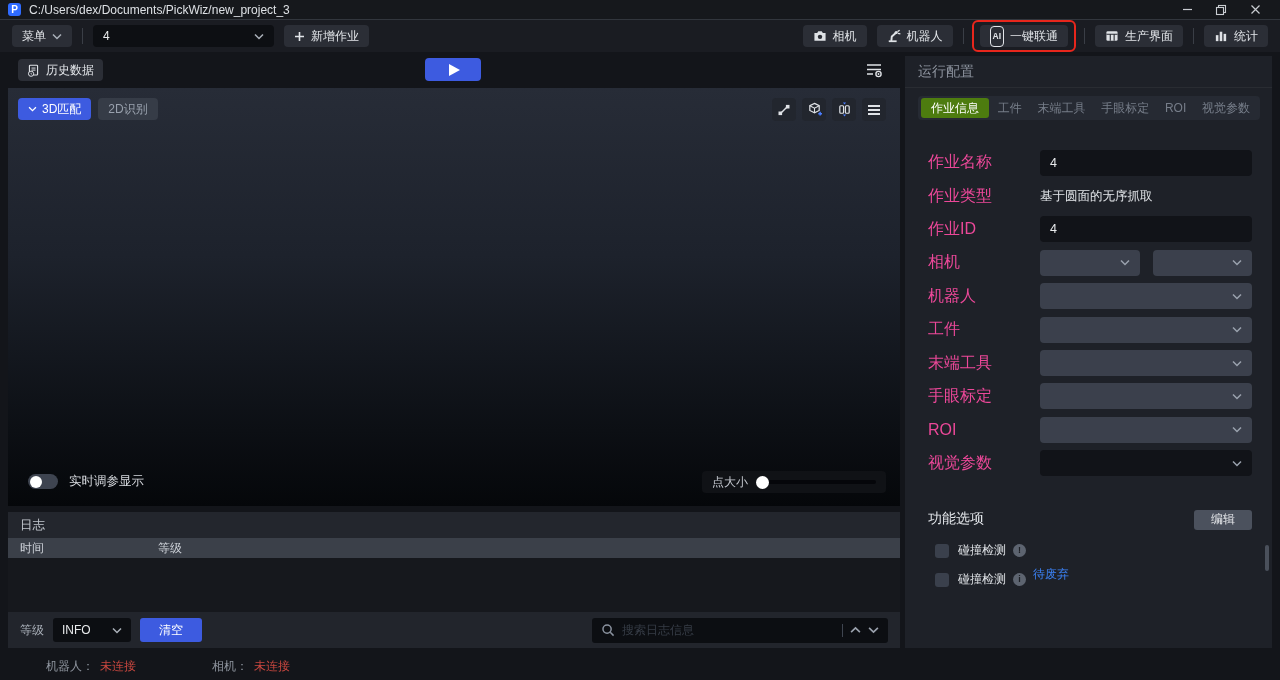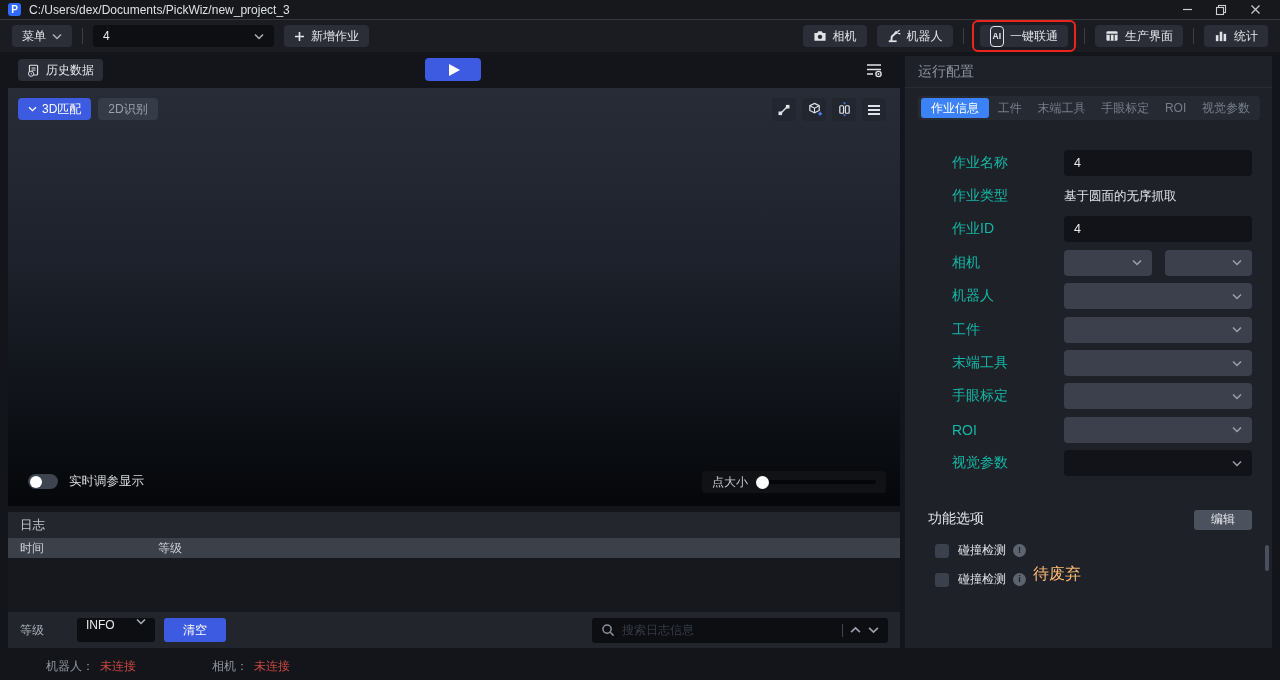--- a/index.html
+++ b/index.html
@@ -66,62 +66,62 @@
   
   .log-panel { position:absolute; top:456px; left:0; right:0; bottom:0; display:flex; flex-direction:column; }
   .log-title-row { height:26px; background:#23262d; display:flex; align-items:center; padding:0 12px;
     font-size:12.5px; color:#c3c8cf; }
   .log-header-row { height:20px; background:#3b4049; display:flex; align-items:center; padding:0 12px;
     font-size:12px; color:#ced2d9; }
   .col-time { width:138px; } .col-level { width:62px; } .col-content { flex:1; }
   .log-body { flex:1; background:#16181d; }
   .log-controls { height:36px; background:#22252c; display:flex; align-items:center; padding:0 12px; gap:9px; }
   .lvl-label { color:#aab0b9; }
-  .lvl-select { width:78px; height:24px; background:#0c0e12; border-radius:3px; display:flex; 
-    padding:0 9px; color:#e8eaec;margin-left:24px; }
+  .lvl-select { width:78px; height:24px; background:#0c0e12; border-radius:3px; display:flex; align-items:center;
+    padding:0 9px; color:#e8eaec; }
   .lvl-select .sel-text { flex:1; }
   .clear-btn { width:62px; height:24px; background:#3d5be0; border:none; border-radius:3px; color:#fff;
     font-size:12px; font-family:inherit; }
   .searchbox { width:296px; height:25px; background:#0c0e12; border-radius:3px; display:flex;
     align-items:center; padding:0 9px; gap:7px; }
   .searchbox input { flex:1; background:transparent; border:none; outline:none; color:#cfd3da;
     font-size:12px; font-family:inherit; min-width:0; }
   .searchbox input::placeholder { color:#363c46; }
   .search-divider { width:1px; height:13px; background:#3f4550; }
 
   
   .right-panel { position:absolute; left:905px; top:56px; width:367px; height:592px; background:#1e2128; }
   .rp-header { height:32px; display:flex; align-items:center; padding:0 13px; font-size:14px; color:#8d939e;
     border-bottom:1px solid rgba(255,255,255,0.05); }
   .rp-tabs { margin:8px 12px 0 13px; height:24px; background:#262a33; border-radius:4px;
     display:flex; align-items:center; justify-content:space-between; padding:2px 3px; }
   .rp-tab { font-size:12px; color:#767d89; padding:0 7px; height:20px; display:flex; align-items:center;
     border-radius:3px; white-space:nowrap; }
-  .rp-tab.active { background:#3b82f6; color:#fff; padding:0 10px; }
+  .rp-tab.active { background:#4d7c0f; color:#fff; padding:0 10px; }
   .rp-form { margin-top:26px; }
   .form-row { height:33.4px; display:flex; align-items:center; padding:0 20px 0 23px; }
-  .form-label { width:112px; font-size:14px; color:#14b8a6; flex-shrink:0;margin-left:24px; }
+  .form-label { width:112px; font-size:16px; color:#ec4899; flex-shrink:0; }
   .form-ctrl { flex:1; display:flex; align-items:center; }
   .txt-input { width:100%; height:26px; background:#111318; border:none; border-radius:4px; color:#e8eaec;
     font-size:12.5px; font-family:inherit; padding:0 10px; outline:none; }
   .static-val { font-size:12.5px; color:#e3e6ea; }
   .dd { height:26px; background:#3b404c; border-radius:4px; flex:1; display:flex; align-items:center;
     justify-content:flex-end; padding:0 10px; }
   .dd.dark { background:#111318; }
   .dd-pair { flex:1; display:flex; gap:13px; }
   .rp-options-header { margin-top:30px; display:flex; align-items:flex-start; padding:0 20px 0 23px; }
   .opt-title { font-size:14px; color:#e3e6ea; }
   .edit-btn { margin-left:auto; width:58px; height:20px; background:#4b515d; border:none; border-radius:3px;
     color:#e6e8eb; font-size:12px; font-family:inherit; }
   .opt-row { display:flex; align-items:center; padding-left:30px; margin-top:13px; height:16px; }
   .checkbox { width:14px; height:14px; background:#3a404c; border-radius:3px; flex-shrink:0; }
   .opt-label { font-size:12px; color:#dfe2e6; margin-left:9px; }
   .badge-circle { width:13px; height:13px; border-radius:50%; background:#5d6470; color:#1e2127;
     font-size:9px; font-weight:bold; text-align:center; line-height:13px; margin-left:7px; }
-  .opt-note { font-size:16px; color:#fdba74; margin-left:7px;margin-top:47px; }
+  .opt-note { font-size:12px; color:#3b82f6; margin-left:7px;margin-top:47px; }
   .rp-scroll-thumb { position:absolute; right:3px; top:489px; width:4px; height:26px; background:#4a505b; border-radius:2px; }
 
   
   .statusbar { position:absolute; left:0; right:0; bottom:0; height:28px; display:flex; align-items:center;
     padding:0 14px; font-size:12px; }
   .st-label { color:#8f959f;margin-left:32px; }
   .st-value { color:#c9473f; margin-left:6px; }
   .st-group2 { margin-left:44px; display:flex; align-items:center; }
   .st-group1 { display:flex; align-items:center; }
 </style>

